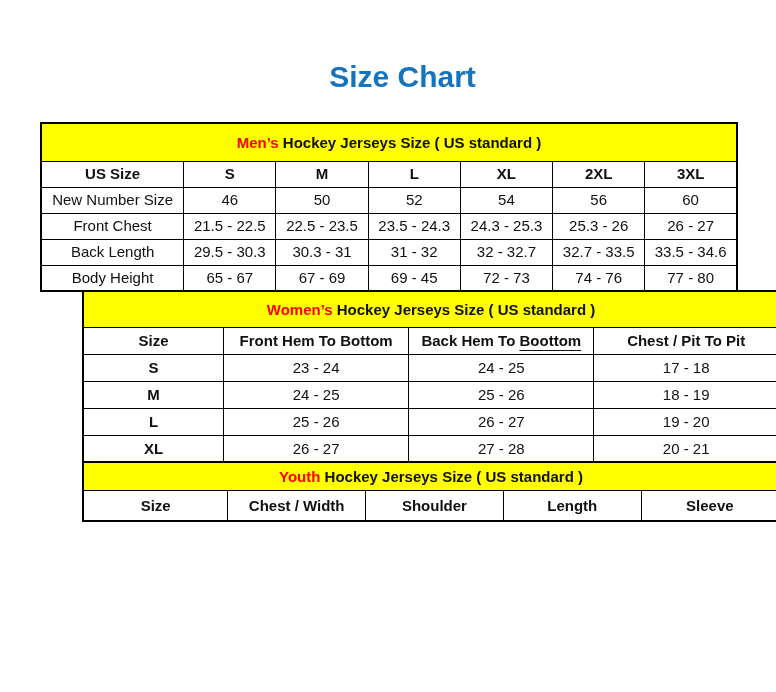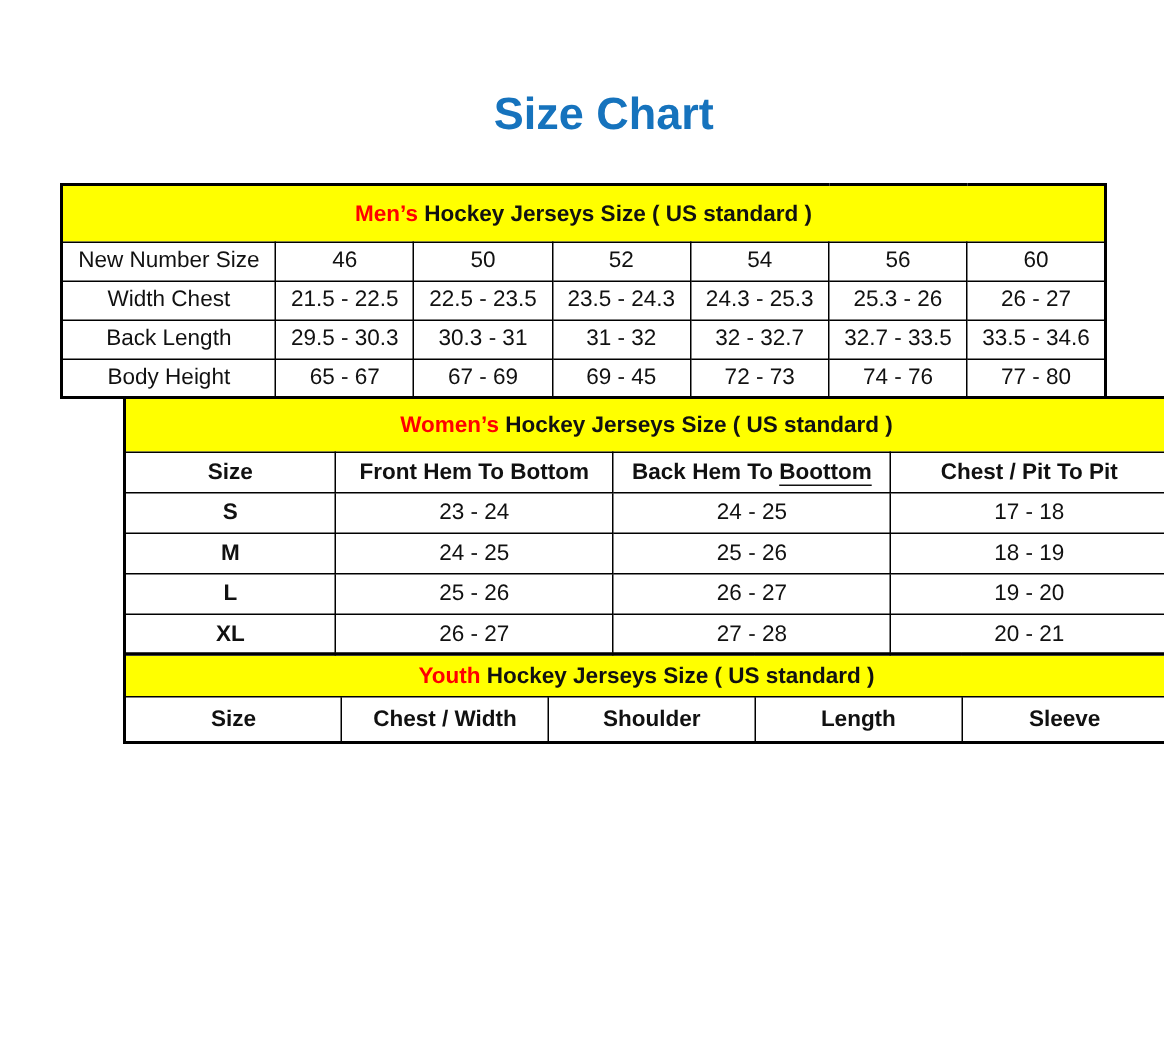--- a/index.html
+++ b/index.html
@@ -95,30 +95,39 @@
           <col>
           <col>
           <col>
           <col>
         </colgroup>
         <tbody>
           <tr>
             <td colspan="7" class="section-title"><span class="accent">Men’s</span> Hockey Jerseys Size ( US standard )</td>
           </tr>
           <tr>
+            <td class="col-header">US Size</td>
+            <td class="col-header">S</td>
+            <td class="col-header">M</td>
+            <td class="col-header">L</td>
+            <td class="col-header">XL</td>
+            <td class="col-header">2XL</td>
+            <td class="col-header">3XL</td>
+          </tr>
+          <tr>
             <td class="row-header">New Number Size</td>
             <td class="cell">46</td>
             <td class="cell">50</td>
             <td class="cell">52</td>
             <td class="cell">54</td>
             <td class="cell">56</td>
             <td class="cell">60</td>
           </tr>
           <tr>
-            <td class="row-header">Width Chest</td>
+            <td class="row-header">Front Chest</td>
             <td class="cell">21.5 - 22.5</td>
             <td class="cell">22.5 - 23.5</td>
             <td class="cell">23.5 - 24.3</td>
             <td class="cell">24.3 - 25.3</td>
             <td class="cell">25.3 - 26</td>
             <td class="cell">26 - 27</td>
           </tr>
           <tr>
             <td class="row-header">Back Length</td>
             <td class="cell">29.5 - 30.3</td>

